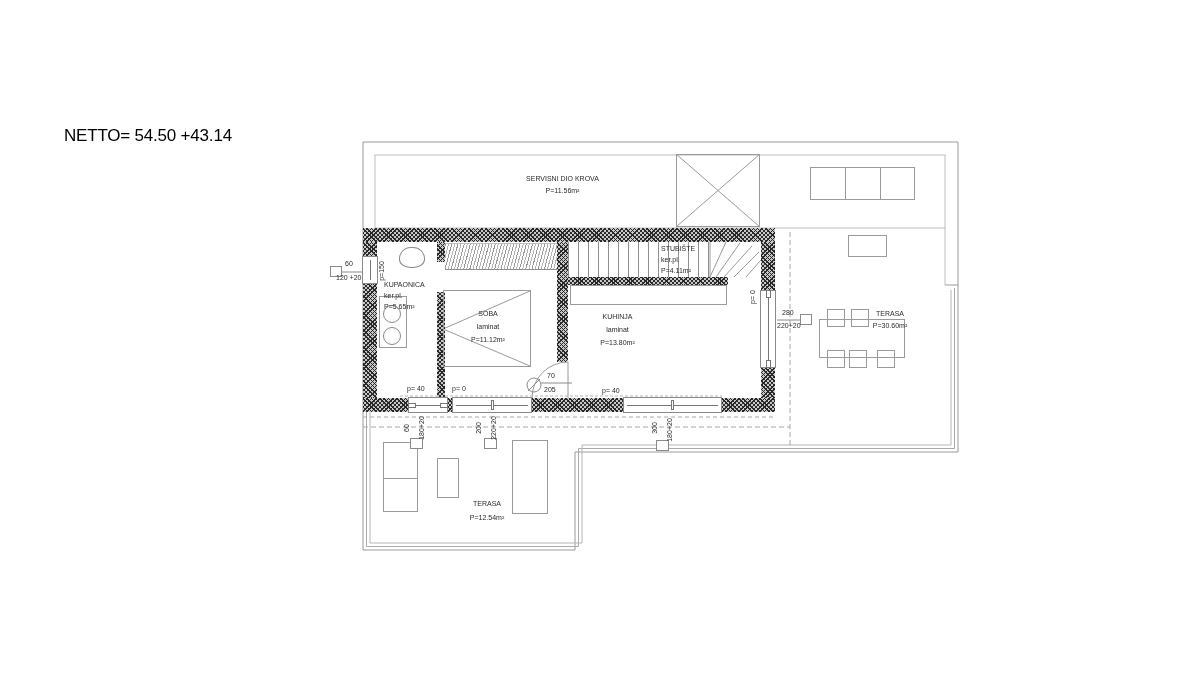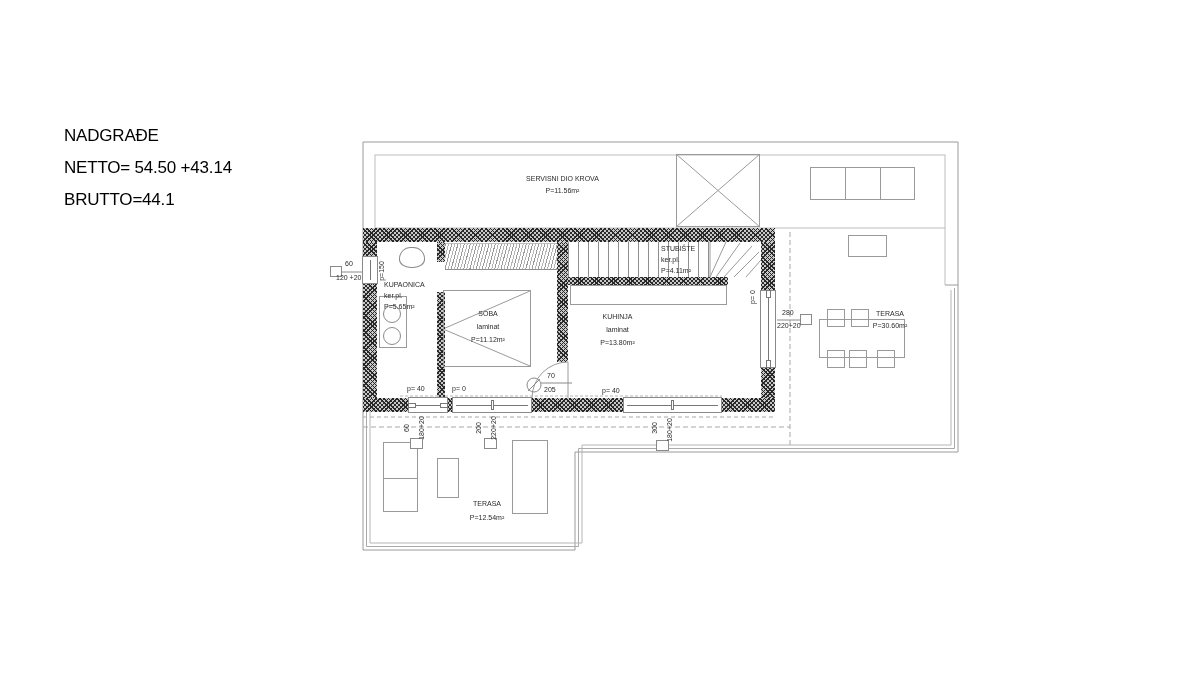--- a/index.html
+++ b/index.html
@@ -39,23 +39,21 @@
   .divider-h{position:absolute;left:0;right:0;height:1px;background:#9a9a9a;}
   .toilet{position:absolute;border:1px solid #8a8a8a;border-radius:45% 45% 45% 45%/55% 55% 40% 40%;background:#fff;box-sizing:border-box;}
   .circle{position:absolute;border:1px solid #8a8a8a;border-radius:50%;background:#fff;box-sizing:border-box;}
 </style>
 </head>
 <body>
 
 <div id="canvas">
 
   <div class="title-block">
-    <div>NADGRAĐE</div>
     <div>NETTO= 54.50 +43.14</div>
-    <div>BRUTTO=44.1</div>
   </div>
 
   <svg width="1200" height="679" viewBox="0 0 1200 679">
 
     <path d="M363,142 H958 V452 H575 V550 H363 Z" fill="none" stroke="#9a9a9a" stroke-width="1"></path>
 
     <path d="M366.5,412 V546.5 H578.5 V448.5 H954.5 V288" fill="none" stroke="#aaaaaa" stroke-width="1"></path>
     <path d="M370,412 V543 H582 V445 H951 V290" fill="none" stroke="#b5b5b5" stroke-width="1"></path>
     <line x1="945" y1="285" x2="958" y2="285" stroke="#9a9a9a"></line>
 

